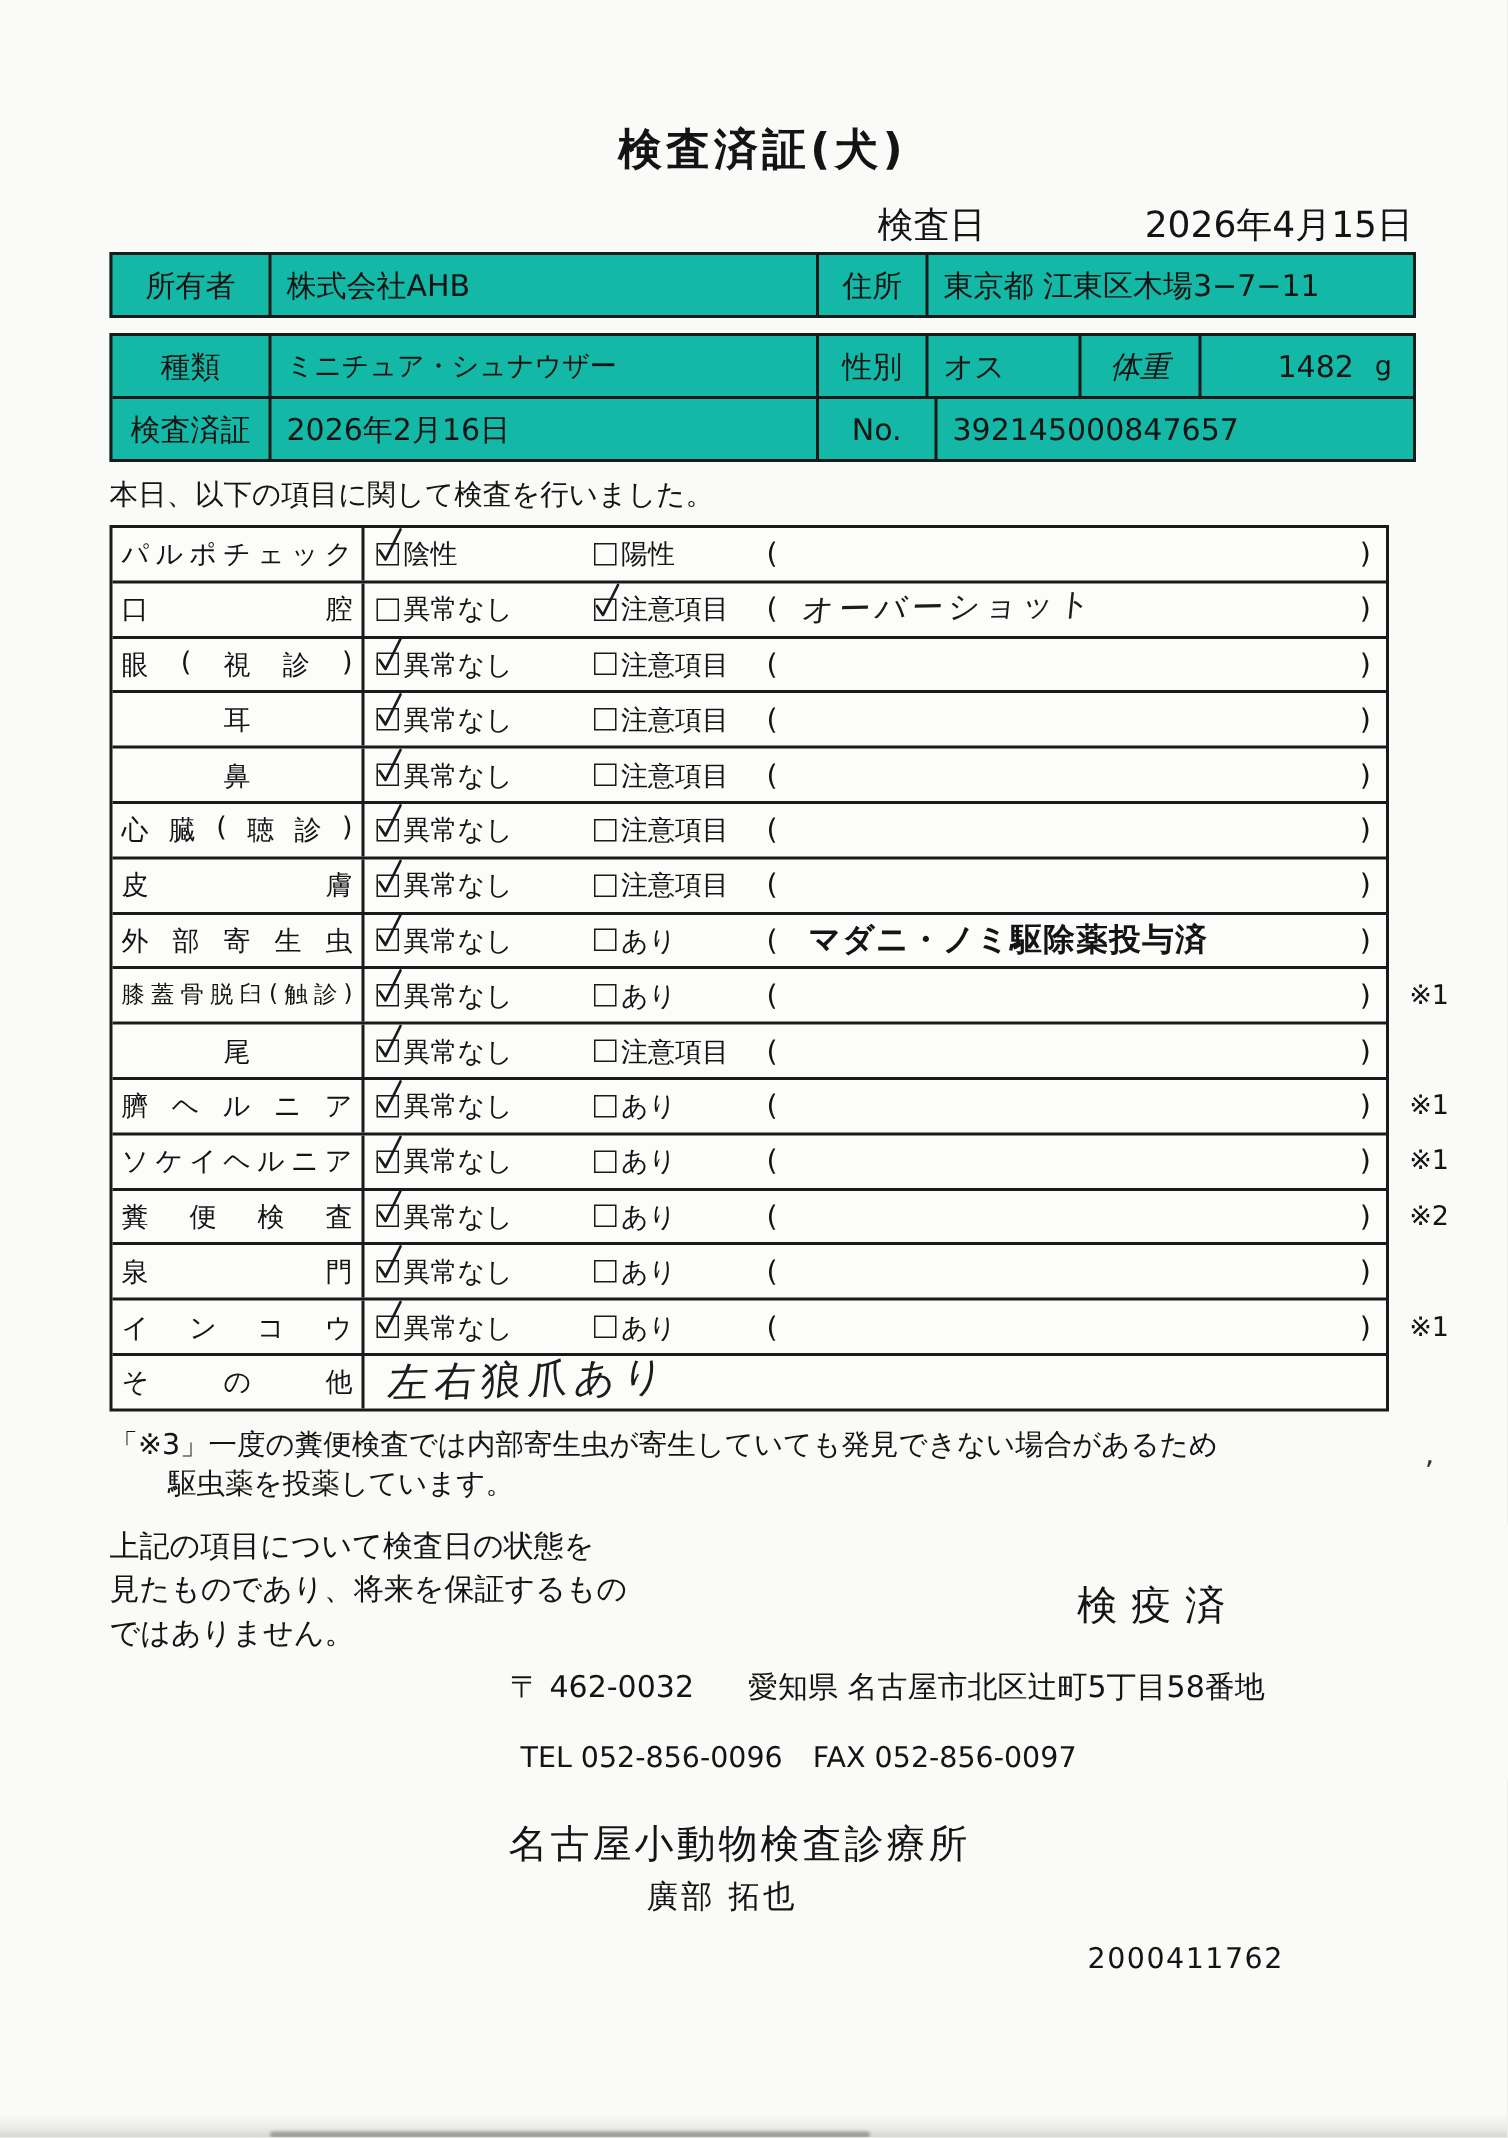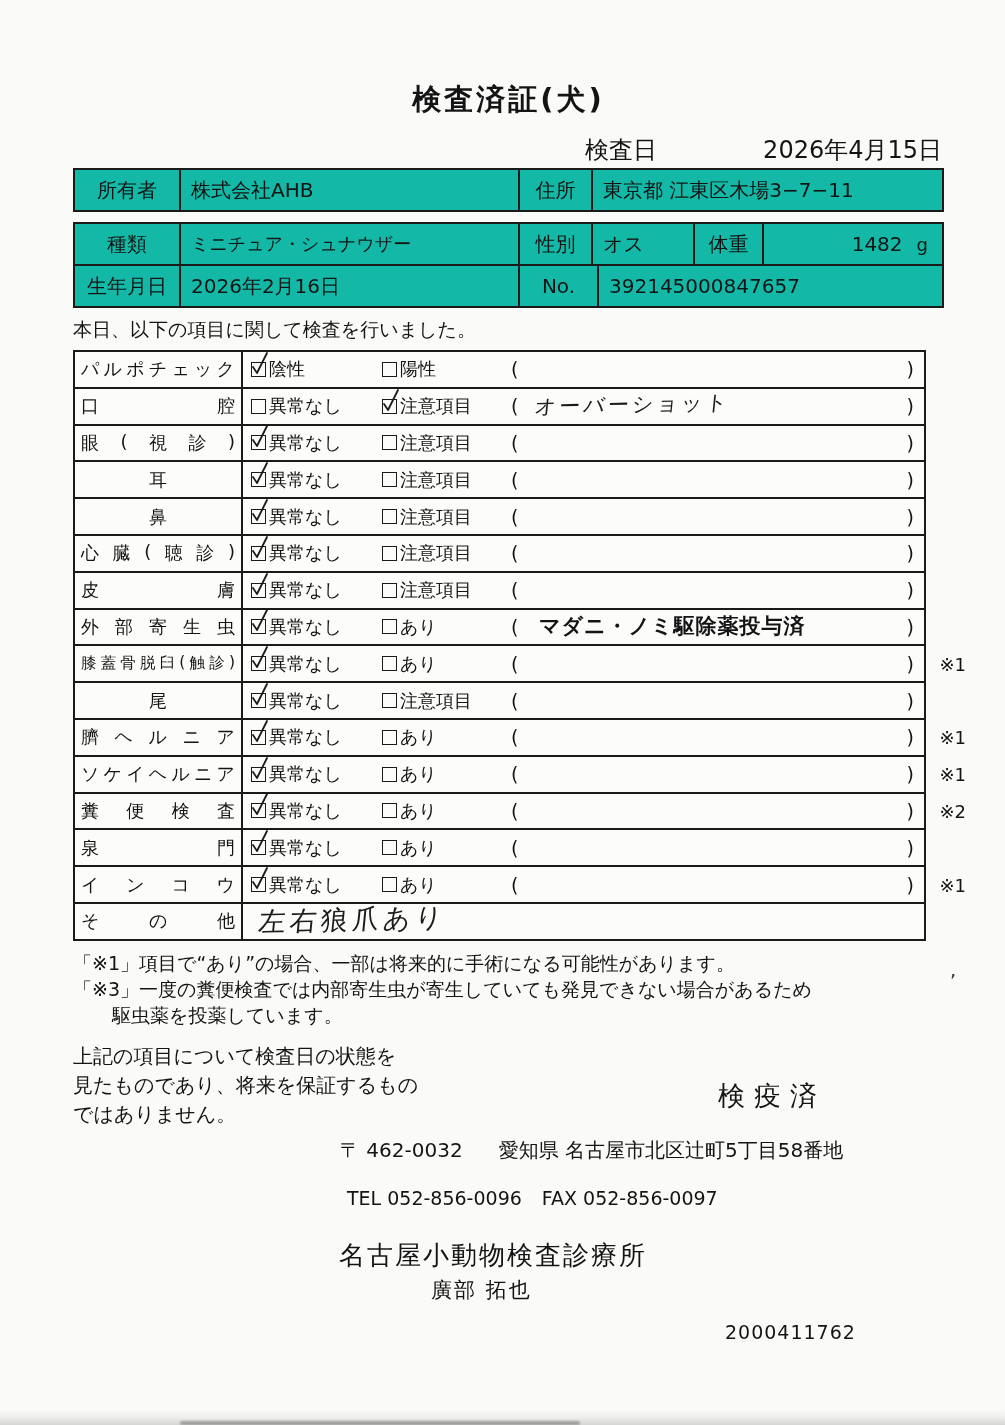--- a/index.html
+++ b/index.html
@@ -17,45 +17,45 @@
   .date-value { position:absolute; right:2px; top:0; }
 
   .tbl { border:2px solid #1a1a1a; background:#14b8a6; box-sizing:border-box; }
   .trow { display:flex; height:40px; }
   .trow + .trow { border-top:2px solid #1a1a1a; }
   .tcell { display:flex; align-items:center; box-sizing:border-box; font-size:20px; overflow:hidden; white-space:nowrap; }
   .tcell + .tcell { border-left:2px solid #1a1a1a; }
   .lab { justify-content:center; }
   .val { padding-left:10px; }
   .w-label { width:104px; flex:none; }
-  .w-value { width:339px; flex:none; }
+  .w-value { width:365px; flex:none; }
   .w-small { width:73px; flex:none; }
   .w-sex { width:102px; flex:none; }
-  .w-wt { width:69px; flex:none; }
+  .w-wt { width:80px; flex:none;font-style:italic; }
   .w-no { width:79px; flex:none; }
   .grow { flex:1; }
   .weight-cell { justify-content:flex-end; padding-right:14px; }
   .weight-unit { margin-left:14px; font-size:18px; }
   .tbl-a { margin-top:6px; }
   .tbl-b { margin-top:10px; }
   .breed { font-size:18px; }
 
   .intro { margin-top:9px; font-size:19px; }
 
   .exam-table { margin-top:7px; width:853px; border:2px solid #1a1a1a; background:#fcfcfa; box-sizing:border-box; }
   .exam-row { display:flex; height:34.8px; position:relative; }
   .exam-row + .exam-row { border-top:2px solid #1a1a1a; }
   .row-label { width:168px; flex:none; padding:0 6px; border-right:2px solid #1a1a1a; display:flex; align-items:center; font-size:18px; box-sizing:border-box; }
   .label-line { display:flex; width:100%; }
   .label-line.justify { justify-content:space-between; }
   .label-line.center { justify-content:center; gap:2px; }
   .row-body { flex:1; position:relative; font-size:18px; }
 
   .opt { position:absolute; top:50%; transform:translateY(-50%); display:flex; align-items:center; }
-  .opt1 { left:8px; } .opt2 { left:139px; }
+  .opt1 { left:8px; } .opt2 { left:153px; }
   .cb { position:relative; width:13px; height:13px; border:1.6px solid #1a1a1a; flex:none; margin-right:3px; background:transparent; }
   .tick { position:absolute; left:-3px; top:-12px; width:21px; height:27px; }
   .paren { position:absolute; top:50%; transform:translateY(-50%); font-size:19px; }
   .paren-open { left:268px; } .paren-close { right:10px; }
   .value { position:absolute; top:50%; }
   .hw-val { left:292px; font-size:21px; letter-spacing:3px; color:#1c1c1c; transform:translateY(-55%) skewX(-7deg) rotate(-1.2deg); }
   .printed-val { left:296px; font-weight:bold; font-size:21px; letter-spacing:1px; transform:translateY(-52%); }
   .free-note { position:absolute; left:16px; top:50%; font-size:27px; letter-spacing:4px; color:#1c1c1c; transform:translateY(-54%) skewX(-7deg) rotate(-1.5deg); }
   .ref-mark { position:absolute; right:-42px; top:50%; transform:translateY(-50%); font-size:18px; white-space:nowrap; }
 
@@ -106,21 +106,21 @@
         <div class="tcell val w-value breed">ミニチュア・シュナウザー</div>
         <div class="tcell lab w-small">性別</div>
         <div class="tcell val w-sex">オス</div>
         <div class="tcell lab w-wt">体重</div>
         <div class="tcell grow weight-cell">
           <span>1482</span>
           <span class="weight-unit">g</span>
         </div>
       </div>
       <div class="trow">
-        <div class="tcell lab w-label">生年月日</div>
+        <div class="tcell lab w-label">検査済証</div>
         <div class="tcell val w-value">2026年2月16日</div>
         <div class="tcell lab w-no">No.</div>
         <div class="tcell val grow">392145000847657</div>
       </div>
     </div>
 
     <div class="intro">本日、以下の項目に関して検査を行いました。</div>
 
     <div class="exam-table">
         <div class="exam-row">
@@ -529,21 +529,20 @@
               <span>他</span>
             </span>
           </div>
           <div class="row-body">
             <span class="free-note">左右狼爪あり</span>
           </div>
         </div>
       </div>
 
     <div class="notes">
-      <div>「※1」項目で“あり”の場合、一部は将来的に手術になる可能性があります。</div>
       <div>「※3」一度の糞便検査では内部寄生虫が寄生していても発見できない場合があるため</div>
       <div class="note-indent">駆虫薬を投薬しています。</div>
       <span class="stray-mark">’</span>
     </div>
 
     <div class="sign-block">
       <div class="disclaimer">
         <div>上記の項目について検査日の状態を</div>
         <div>見たものであり、将来を保証するもの</div>
         <div>ではありません。</div>

